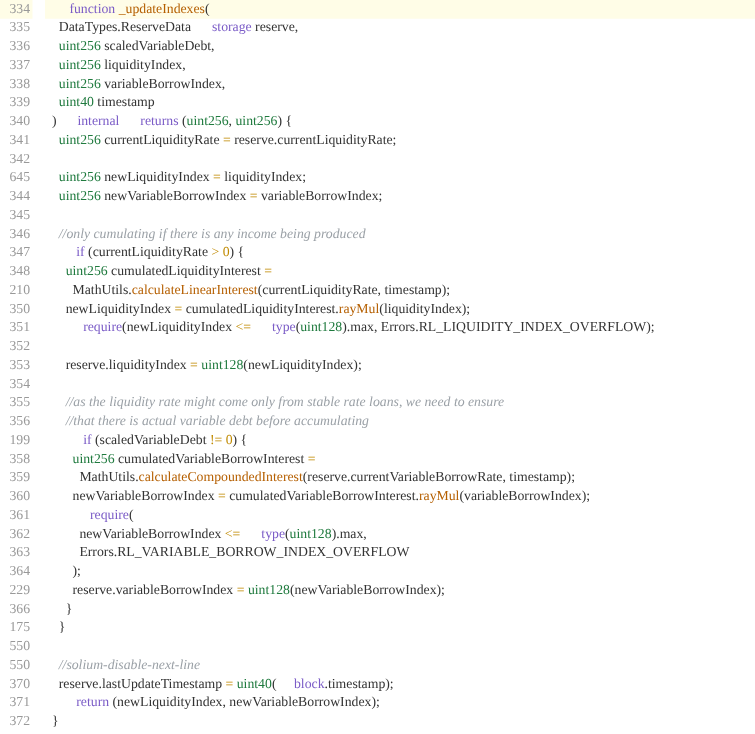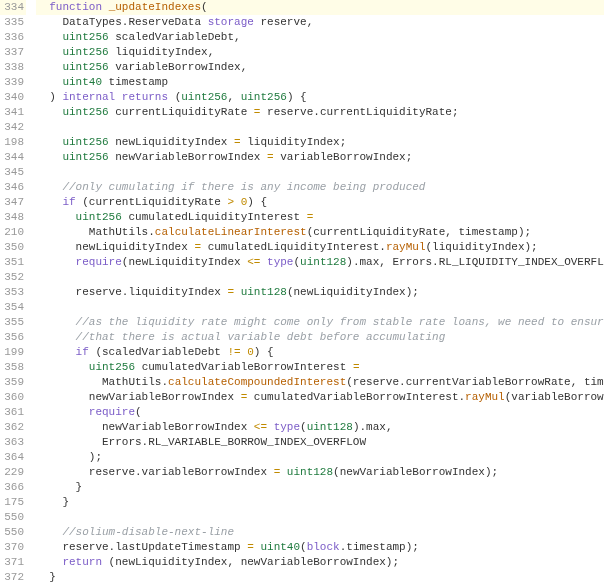--- a/index.html
+++ b/index.html
@@ -5,35 +5,35 @@
   * { margin: 0; padding: 0; box-sizing: border-box; }
   body {
     font-family: Consolas, Monaco, 'Courier New', monospace;
     font-size: 11px;
     line-height: 15px;
     background: #ffffff;
     color: #333;
     width: 604px;
     overflow: hidden;
   }
-  .editor { display: flex; }
+  .editor { display: flex; font-family: Liberation Serif, serif; }
   .gutter {
     flex: 0 0 auto;
     background: #ffffff;
     color: #999;
     text-align: right;
     padding-right: 8px;
     user-select: none;
     width: 34px;
   }
   .gutter div { padding: 0 2px; }
   .code { flex: 1 1 auto; white-space: pre; padding-left: 2px; }
   .line { min-height: 15px; }
   .hl-line { background: #fffde7; }
-  .k    { color: #7b5cc7; }         
+  .k    { color: #7b5cc7; margin-left: 14px; }         
   .type { color: #1f7a3e; }         
   .fn   { color: #b55f00; }         
   .num  { color: #c08a00; }         
   .cmt  { color: #9aa0a6; font-style: italic; }
   .op   { color: #c08a00; }
 
 </style>
 </head>
 <body>
 
@@ -41,21 +41,21 @@
   <div class="gutter" id="gutter">
       <div class="hl-line">334</div>
       <div>335</div>
       <div>336</div>
       <div>337</div>
       <div>338</div>
       <div>339</div>
       <div>340</div>
       <div>341</div>
       <div>342</div>
-      <div>198</div>
+      <div>645</div>
       <div>344</div>
       <div>345</div>
       <div>346</div>
       <div>347</div>
       <div>348</div>
       <div>210</div>
       <div>350</div>
       <div>351</div>
       <div>352</div>
       <div>353</div>

